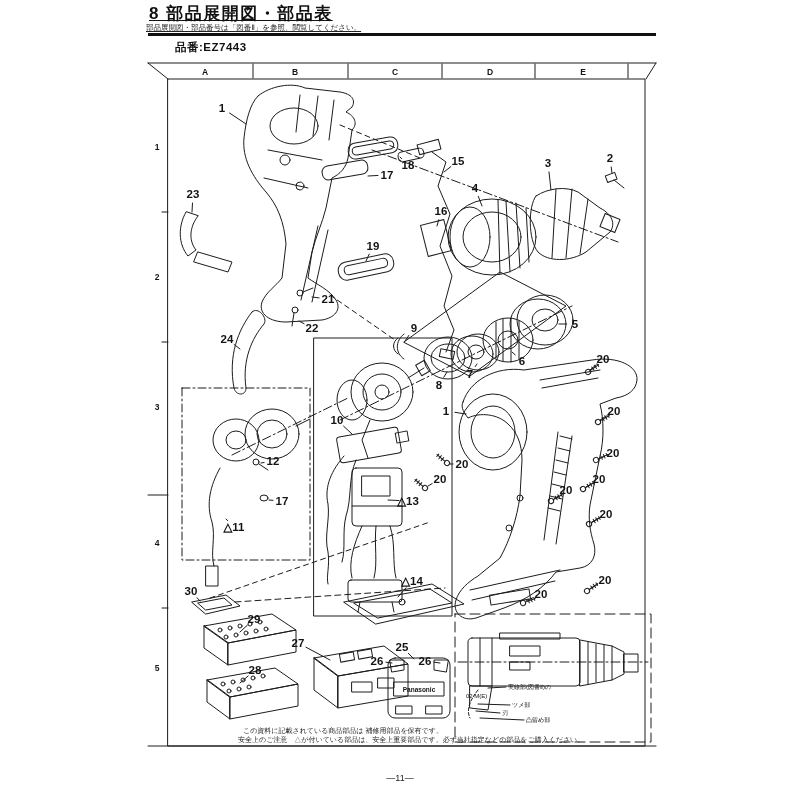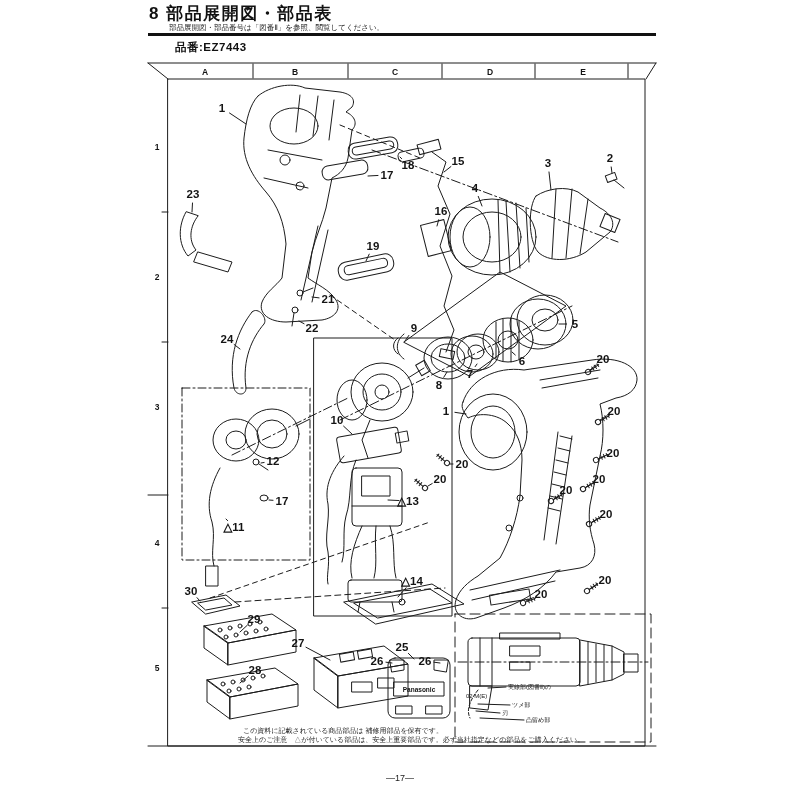--- a/index.html
+++ b/index.html
@@ -1,20 +1,20 @@
 <!DOCTYPE html>
 <html><head>
 <meta charset="utf-8">
 <style>
   html,body{margin:0;padding:0;}
   body{width:800px;height:800px;background:#fff;position:relative;
        font-family:"Liberation Sans",sans-serif;color:#111;}
   .abs{position:absolute;}
-  .hdr-title{left:149px;top:2px;font-size:17px;font-weight:bold;letter-spacing:1.5px;white-space:nowrap;}
-  .hdr-note{left:169px;top:23px;font-size:7.5px;color:#222;white-space:nowrap;}
+  .hdr-title{left:149px;top:2px;font-size:17px;font-weight:bold;letter-spacing:1.5px;white-space:nowrap;text-decoration:underline;}
+  .hdr-note{left:146px;top:23px;font-size:7.5px;color:#222;white-space:nowrap;text-decoration:underline;}
   .hdr-rule{left:148px;top:33px;width:508px;height:3px;background:#111;}
   .model{left:150px;top:40px;font-size:11.5px;font-weight:bold;letter-spacing:.5px;margin-left:25px;}
   .note1{left:243px;top:726px;font-size:7px;color:#1d1d1d;white-space:nowrap;}
   .note2{left:238px;top:735px;font-size:7px;color:#1d1d1d;white-space:nowrap;}
   .pageno{left:0;top:773px;width:800px;text-align:center;font-size:9px;color:#222;}
   #diag{position:absolute;left:0;top:0;}
   #diag *{stroke:#1c1c1c;fill:none;stroke-width:1;stroke-linecap:round;stroke-linejoin:round;}
   #diag text{fill:#141414;stroke:none;font-family:"Liberation Sans",sans-serif;}
 </style>
 </head>
@@ -431,13 +431,13 @@
       <text x="508" y="689" font-size="6" font-weight="normal" text-anchor="start">実線部(図番Ⅱ)の</text>
       <text x="466" y="698" font-size="6" font-weight="normal" text-anchor="start">02 M(E)</text>
       <text x="512" y="707" font-size="6" font-weight="normal" text-anchor="start">ツメ部</text>
       <text x="502" y="715" font-size="6" font-weight="normal" text-anchor="start">刃</text>
       <text x="526" y="722" font-size="6" font-weight="normal" text-anchor="start">凸留め部</text>
     </g>
 </svg>
 
 <div class="abs note1">この資料に記載されている商品部品は 補修用部品を保有です。</div>
 <div class="abs note2">安全上のご注意　△が付いている部品は、安全上重要部品です。必ず当社指定などの部品をご購入ください。</div>
-<div class="abs pageno">—17—</div>
+<div class="abs pageno">—11—</div>
 
 </body></html>

